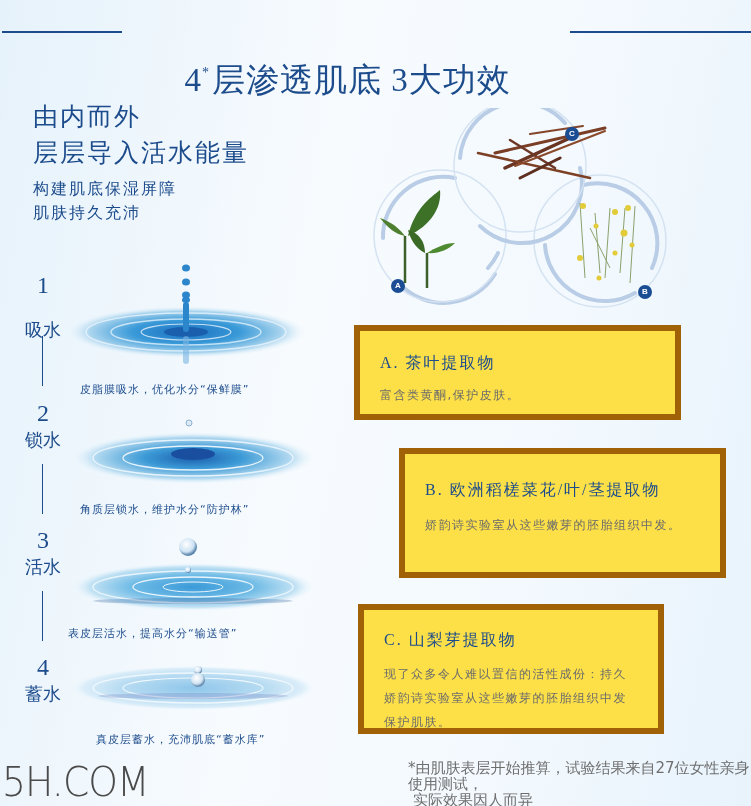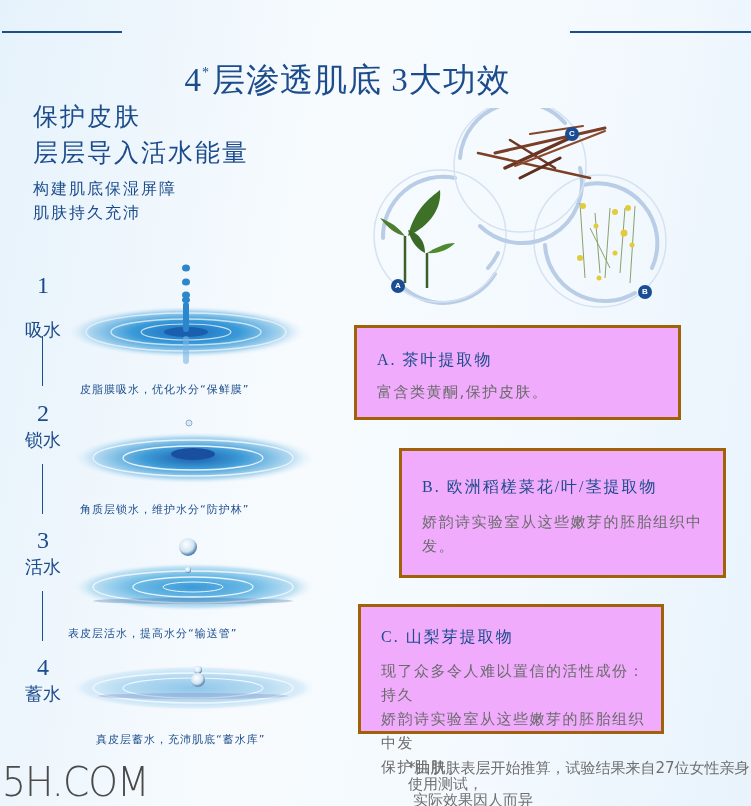--- a/index.html
+++ b/index.html
@@ -41,45 +41,45 @@
   
   .cluster { position: absolute; left: 370px; top: 108px; width: 300px; height: 200px; }
   .badge {
     position: absolute; width: 14px; height: 14px; border-radius: 50%;
     background: #1a4d94; color: #fff; font-size: 8px; font-weight: bold;
     text-align: center; line-height: 14px; font-family: "Liberation Sans", sans-serif;
   }
 
   
   .card {
-    position: absolute; background: #f0abfc; border: 3px solid #a16207;
+    position: absolute; background: #fde047; border: 6px solid #a16207;
   }
   .card-title {
     position: absolute; left: 20px; font-size: 16px; color: #1d4c8c; letter-spacing: 2px; white-space: nowrap;
     font-family: "Liberation Serif", "DejaVu Sans", serif;
   }
-  .card-body { position: absolute; left: 20px; font-size: 15px; color: #6b6b6b; letter-spacing: 1.5px; line-height: 24px; }
+  .card-body { position: absolute; left: 20px; font-size: 12px; color: #6b6b6b; letter-spacing: 1.5px; line-height: 24px; }
 
   .footnote { position: absolute; left: 408px; top: 760px; font-size: 15px; color: #6f6f6f; line-height: 16px; }
   .watermark {
     position: absolute; left: 2px; top: 758px; font-family: "DejaVu Sans", sans-serif;
     font-size: 41px; color: #4a4a4a; letter-spacing: -1px; transform: scaleX(0.92); transform-origin: left;
     font-weight: 200;
   }
 </style>
 </head>
 <body>
 
 <div class="hdr-line left"></div>
 <div class="hdr-title">
   <span>4</span><sup>*</sup><span>层渗透肌底  3大功效</span>
 </div>
 <div class="hdr-line right"></div>
 
-<div class="intro-h" style="top:100px;">保护皮肤</div>
+<div class="intro-h" style="top:100px;">由内而外</div>
 <div class="intro-h" style="top:136px;">层层导入活水能量</div>
 <div class="intro-s" style="top:179px;">构建肌底保湿屏障</div>
 <div class="intro-s" style="top:203px;">肌肤持久充沛</div>
 
 <div class="step-num" style="top:272px;">1</div>
 <div class="step-label" style="top:318px;">吸水</div>
 <div class="step-line" style="top:336px;height:50px;"></div>
 <div class="ripple" style="left:68px;top:262px;">
   <svg width="250" height="110" viewBox="0 0 250 110">
     <defs>

